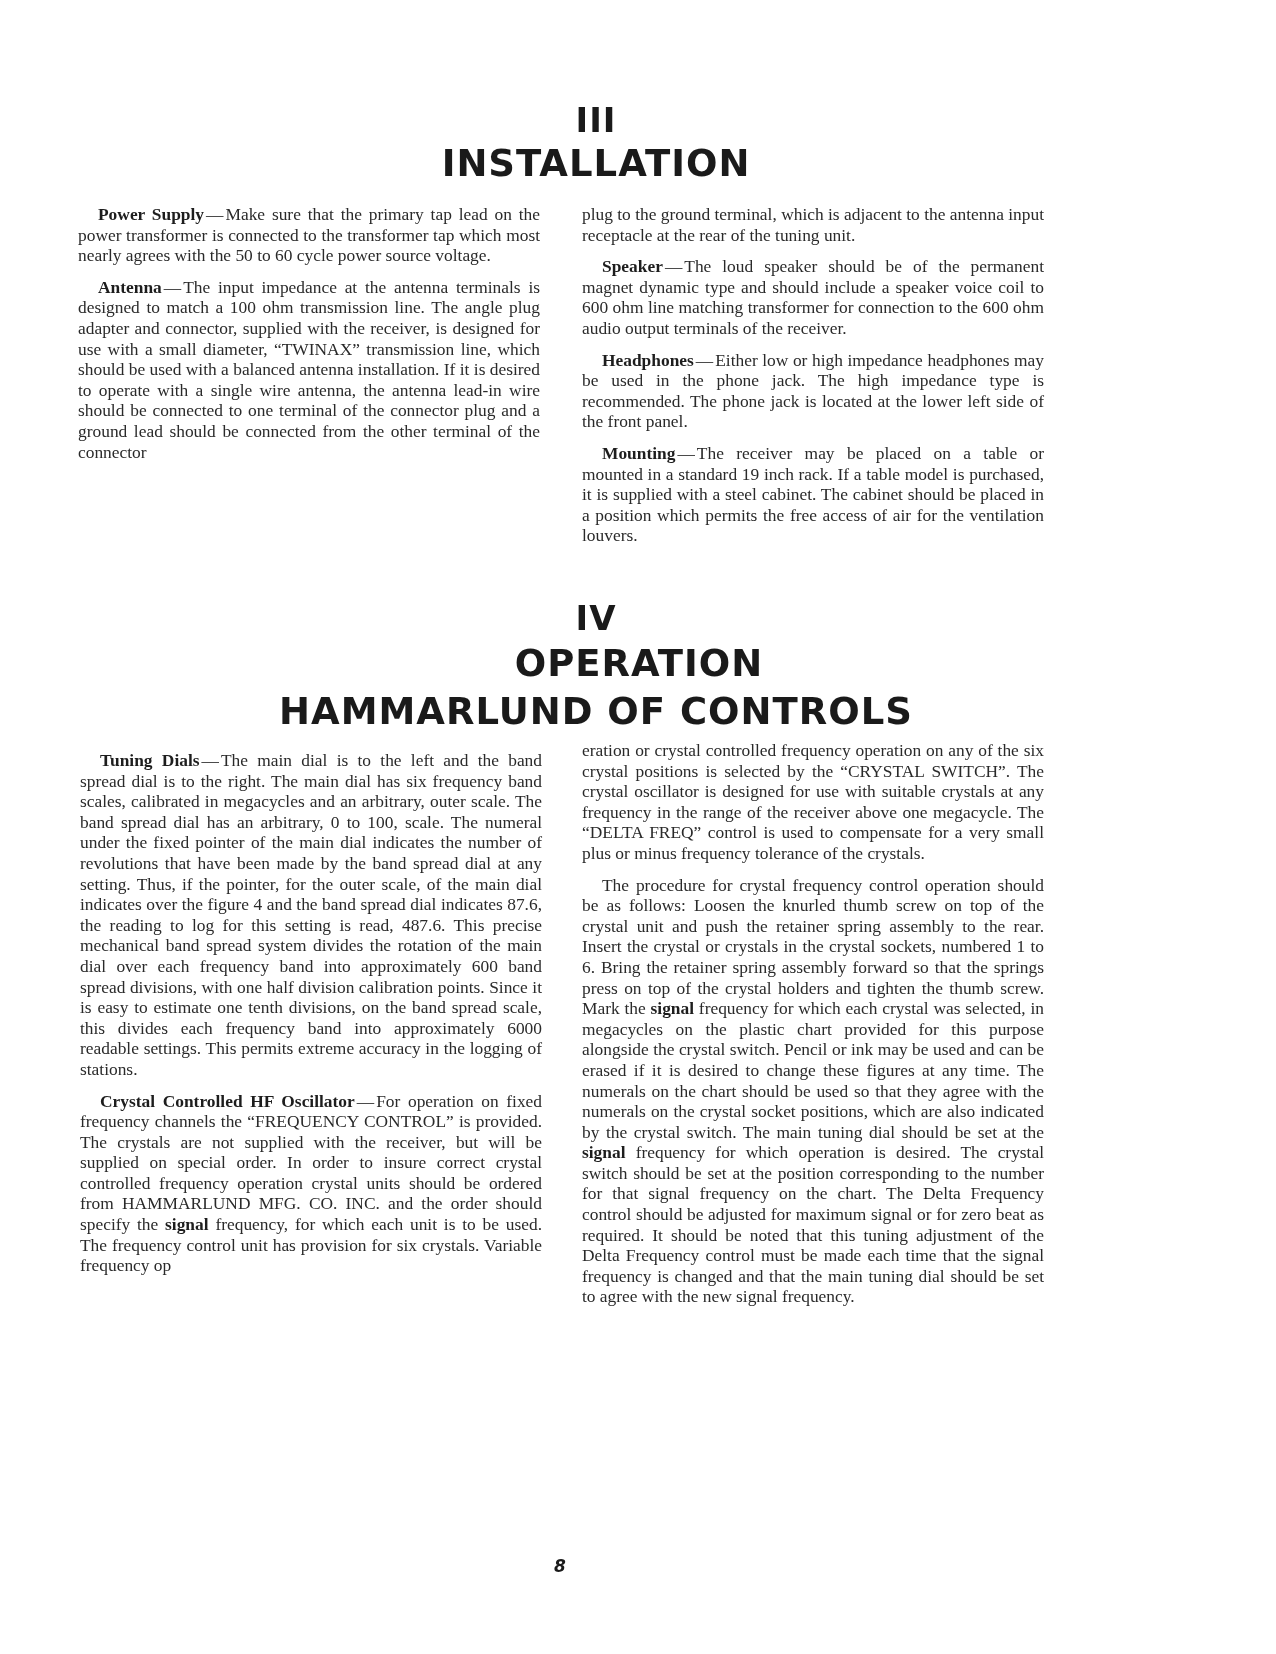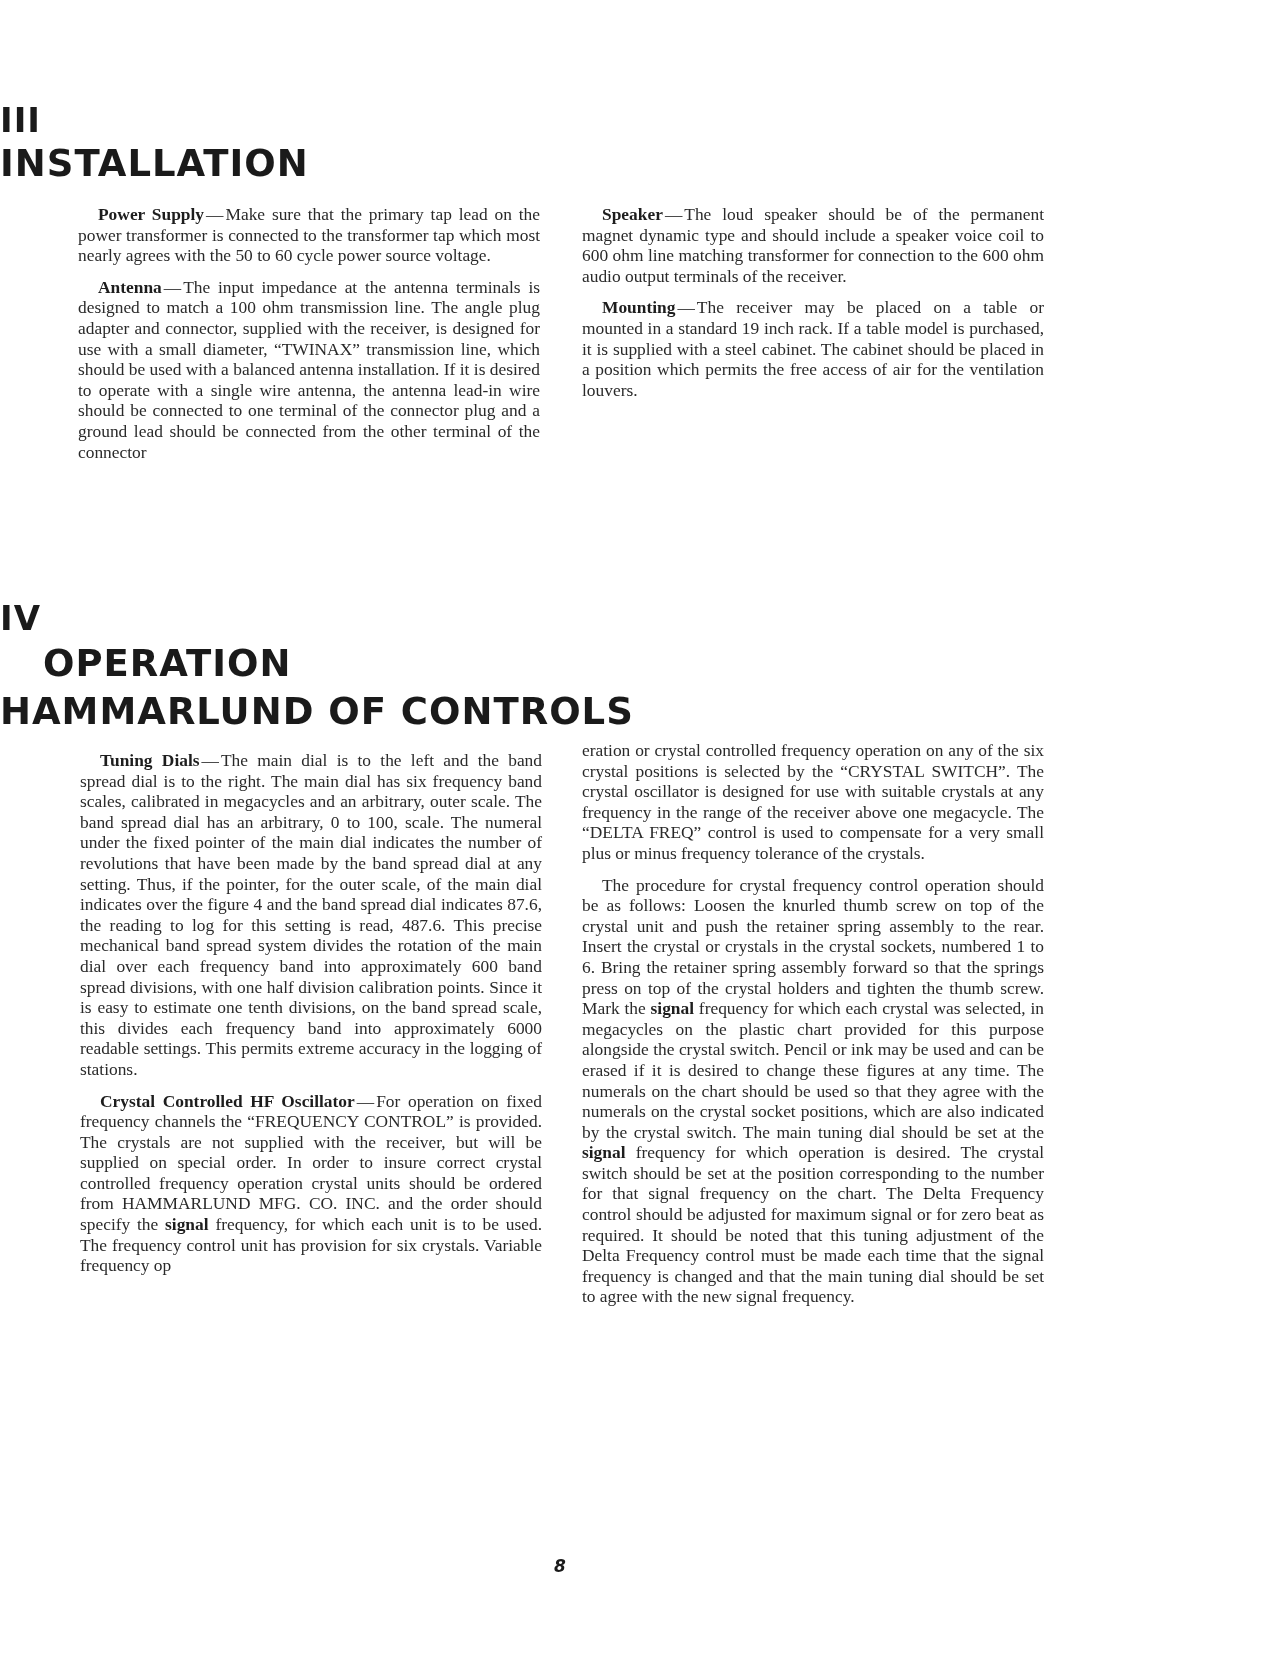--- a/index.html
+++ b/index.html
@@ -8,25 +8,26 @@
       height: 1654px;
       position: relative;
       font-family: "Liberation Serif", "DejaVu Serif", serif;
       color: #2a2a2a;
       overflow: hidden;
     }
     .heading {
       position: absolute;
       left: 0;
       width: 1120px;
-      text-align: left;
+      text-align: center;
       font-family: "DejaVu Sans", "Liberation Sans", sans-serif;
       font-weight: bold;
       color: #1a1a1a;
       letter-spacing: 1px;
+      padding-left: 36px;
     }
     .h-num { font-size: 34px; }
     .h-title { font-size: 37px; }
     .col {
       position: absolute;
       width: 462px;
       font-size: 17.4px;
       line-height: 20.6px;
       text-align: justify;
       hyphens: manual;
@@ -57,22 +58,28 @@
 <div class="col" style="left:78px; top:204px;">
   <p>
     <span class="lead">Power Supply</span><span class="dash">—</span><span>Make sure that the primary tap lead on the power transformer is connected to the transformer tap which most nearly agrees with the 50 to 60 cycle power source voltage.</span>
   </p>
   <p>
     <span class="lead">Antenna</span><span class="dash">—</span><span>The input impedance at the antenna terminals is designed to match a 100 ohm transmission line. The angle plug adapter and connector, supplied with the receiver, is designed for use with a small dia­meter, “TWINAX” transmission line, which should be used with a balanced antenna installation. If it is desired to operate with a single wire antenna, the an­tenna lead-in wire should be connected to one terminal of the connector plug and a ground lead should be connected from the other terminal of the connector</span>
   </p>
 </div>
 
 <div class="col" style="left:582px; top:204px;">
+  <p class="cont">
+    <span>plug to the ground terminal, which is adjacent to the antenna input receptacle at the rear of the tuning unit.</span>
+  </p>
   <p>
     <span class="lead">Speaker</span><span class="dash">—</span><span>The loud speaker should be of the per­manent magnet dynamic type and should include a speaker voice coil to 600 ohm line matching trans­former for connection to the 600 ohm audio output terminals of the receiver.</span>
+  </p>
+  <p>
+    <span class="lead">Headphones</span><span class="dash">—</span><span>Either low or high impedance head­phones may be used in the phone jack. The high im­pedance type is recommended. The phone jack is lo­cated at the lower left side of the front panel.</span>
   </p>
   <p>
     <span class="lead">Mounting</span><span class="dash">—</span><span>The receiver may be placed on a table or mounted in a standard 19 inch rack. If a table model is purchased, it is supplied with a steel cabinet. The cabinet should be placed in a position which permits the free access of air for the ventilation louvers.</span>
   </p>
 </div>
 
 <div class="heading h-num" style="top:598px;">IV</div>
 <div class="heading h-title" style="top:642px;margin-left:43px;">OPERATION</div>
 <div class="heading h-title" style="top:690px;">HAMMARLUND OF CONTROLS</div>
 

